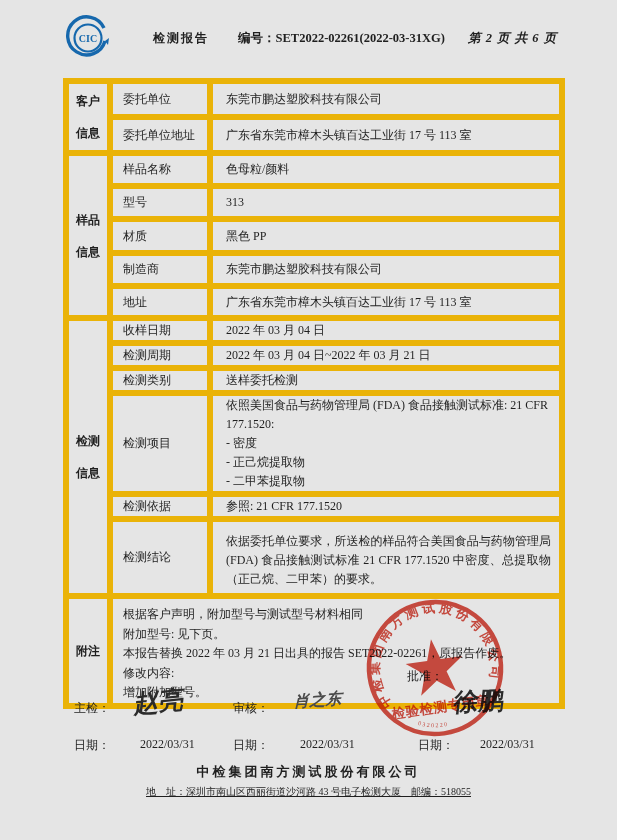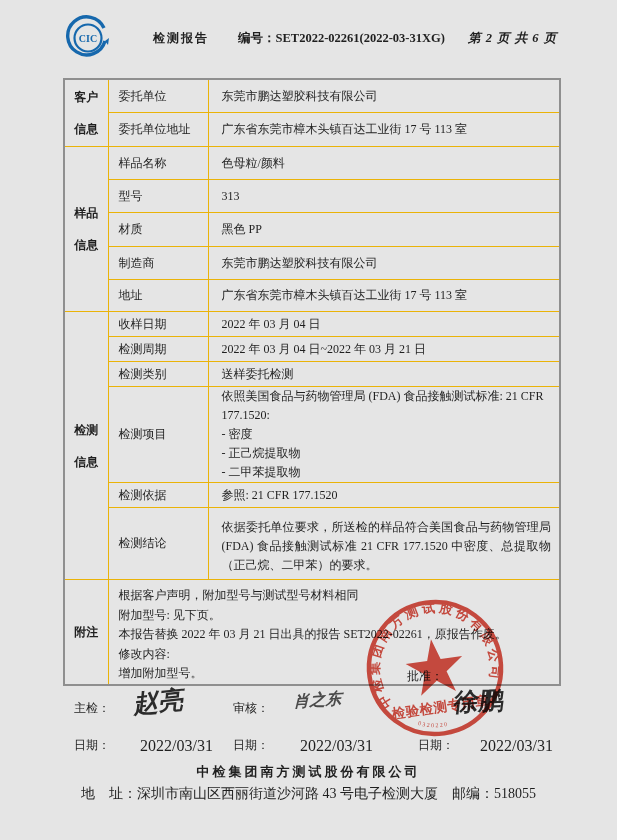--- a/index.html
+++ b/index.html
@@ -10,21 +10,21 @@
   
   .hdr-title{position:absolute;left:153px;top:30px;font-size:12px;font-weight:bold;letter-spacing:2px;}
   .hdr-no{position:absolute;left:238px;top:30px;font-size:12.5px;font-weight:bold;}
   .hdr-page{position:absolute;left:468px;top:30px;font-size:12.5px;font-weight:bold;letter-spacing:1px;font-style:italic;}
   .logo{position:absolute;left:64px;top:14px;width:48px;height:48px;}
   
   table.rpt{
     position:absolute;left:63px;top:78px;width:496px;border-collapse:collapse;table-layout:fixed;
     font-size:12px;
   }
-  table.rpt td{border:1px solid #eab308;overflow:hidden;}
+  table.rpt td{border:6px solid #eab308;overflow:hidden;}
   table.rpt{border:2px solid #8f8f8f;}
   td.sec-top{border-top:2px solid #8f8f8f;}
   td.cat{
     text-align:center;vertical-align:middle;font-weight:bold;line-height:32px;width:44px;
   }
   td.key{padding:0 4px 0 10px;vertical-align:middle;width:100px;}
   td.val{padding:0 8px 0 13px;vertical-align:middle;}
   tr.h30{height:30px;} tr.h33{height:33px;} tr.h34{height:34px;} tr.h32{height:32px;}
   tr.h25{height:25px;} tr.h93{height:93px;} tr.h46{height:46px;} tr.h100{height:100px;}
   td.val.multi{vertical-align:top;line-height:19px;margin-left:27px;}
@@ -32,28 +32,28 @@
   td.notes-val{padding:6px 10px 0 10px;vertical-align:top;line-height:19.5px;}
   
   .sig-label{position:absolute;font-size:12px;}
   .sig-name{
     position:absolute;font-weight:bold;color:#2b2b2b;white-space:nowrap;
     transform:rotate(-6deg) skewX(-12deg);transform-origin:left bottom;
   }
   .sig1{left:133px;top:688px;font-size:25px;}
   .sig2{left:292px;top:692px;font-size:16px;transform:rotate(-4deg) skewX(-18deg);color:#4a4a4a;}
   .sig3{left:452px;top:686px;font-size:25px;transform:rotate(-3deg) skewX(-10deg);}
-  .date-val{position:absolute;font-size:16px;}
+  .date-val{position:absolute;font-size:12px;}
   
   .stamp{position:absolute;left:360px;top:593px;width:150px;height:150px;
     transform:rotate(-8deg);opacity:0.88;mix-blend-mode:multiply;}
   
   .foot{position:absolute;left:0;width:617px;text-align:center;}
   .foot-co{top:763px;font-size:13px;font-weight:bold;letter-spacing:3px;}
-  .foot-addr{top:785px;font-size:14px;}
+  .foot-addr{top:785px;font-size:10px;text-decoration:underline;}
   .foot-web{top:801px;font-size:11.5px;}
   .foot-link{color:#0a0acd;text-decoration:underline;font-family:"Liberation Mono", monospace;font-size:11px;}
 </style>
 </head>
 <body>
 
 <div class="page">
 
   <svg class="logo" viewBox="0 0 48 48">
     <circle cx="24" cy="24" r="13.5" fill="none" stroke="#1668ad" stroke-width="2.2"></circle>

